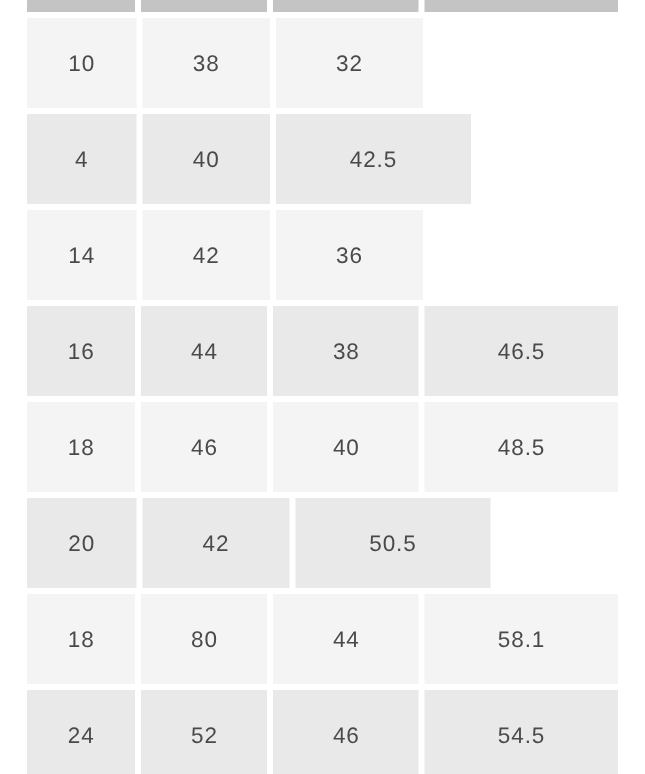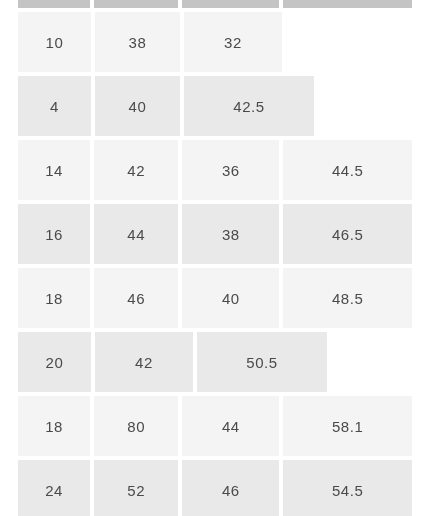--- a/index.html
+++ b/index.html
@@ -98,21 +98,20 @@
     <div class="row even">
       <div class="cell c0">4</div>
       <div class="cell c1">40</div>
       <div class="cell c3">42.5</div>
     </div>
 
     <div class="row odd">
       <div class="cell c0">14</div>
       <div class="cell c1">42</div>
       <div class="cell c2">36</div>
-      <div class="cell c3">44.5</div>
     </div>
 
     <div class="row even">
       <div class="cell c0">16</div>
       <div class="cell c1">44</div>
       <div class="cell c2">38</div>
       <div class="cell c3">46.5</div>
     </div>
 
     <div class="row odd">

